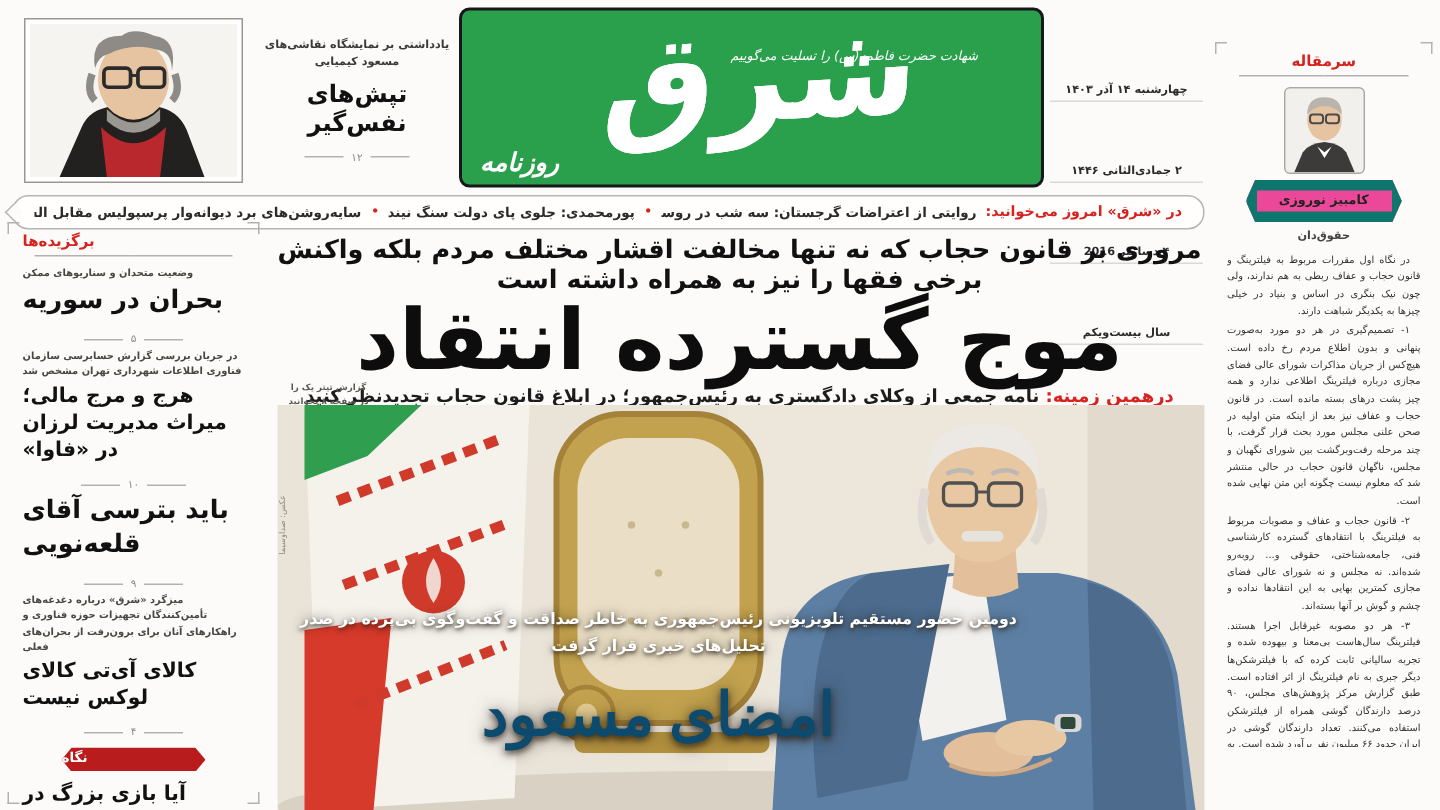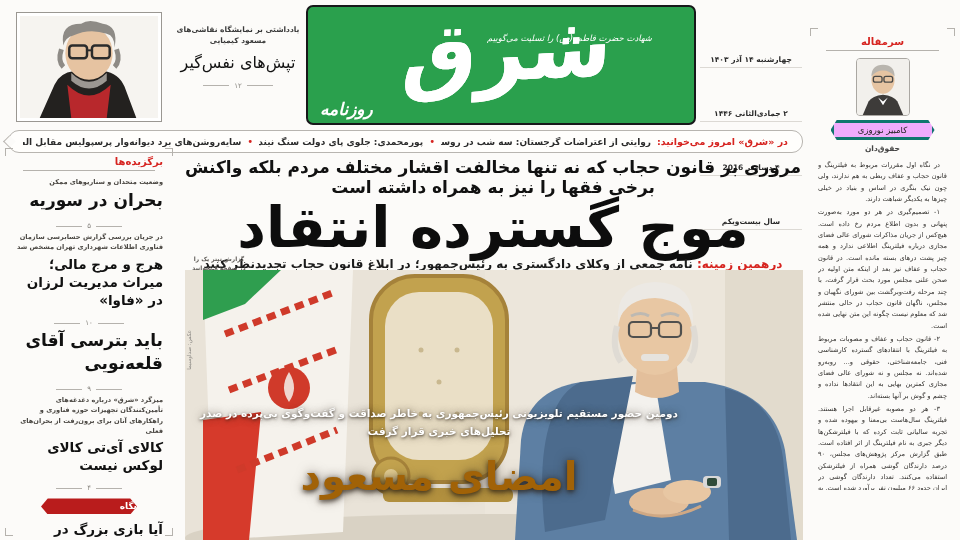--- a/index.html
+++ b/index.html
@@ -16,21 +16,21 @@
   .cb.bl { border-bottom-width:1px; border-left-width:1px; }
   .cb.br { border-bottom-width:1px; border-right-width:1px; }
 
   
   .feature { position:absolute; top:10px; left:14px; width:292px; height:116px; }
   .feature-photo { position:absolute; top:2px; left:2px; width:146px; height:110px;
     border:1px solid #9a9792; background:#fff; padding:3px; }
   .feature-photo svg { width:100%; height:100%; display:block; }
   .feature-text { position:absolute; top:14px; left:158px; width:132px; text-align:center; }
   .feature-kicker { font-size:7.5px; font-weight:bold; color:#3a3a3a; line-height:1.5; }
-  .feature-headline { margin-top:6px; font-size:16px; font-weight:normal; color:#111; }
+  .feature-headline { margin-top:6px; font-size:16px; font-weight:bold; color:#111; }
   .pagemark { display:flex; align-items:center; justify-content:center; gap:5px;
     margin-top:10px; color:#8a8782; font-size:7px; }
   .pagemark::before, .pagemark::after { content:""; width:26px; border-top:1px solid #b5b2ad; }
 
   
   .masthead { position:absolute; top:5px; left:306px; width:390px; height:120px;
     background:#2aa04d; border:2px solid #17181a; border-radius:7px; overflow:hidden; }
   .masthead-condolence { position:absolute; top:26px; right:42px; color:#fff;
     font-size:8.5px; font-style:italic; letter-spacing:.2px; }
   .masthead-logo { position:absolute; top:-8px; right:-6px; width:100%; text-align:center;
@@ -69,46 +69,46 @@
 
   
   .photo { position:absolute; top:270px; left:185px; width:618px; height:270px;
     overflow:hidden; background:#eae5db; }
   .photo svg.scene { position:absolute; inset:0; width:100%; height:100%; }
   .photo-credit { position:absolute; top:60px; left:1px; writing-mode:vertical-rl;
     transform:rotate(180deg); font-size:5.5px; color:#8d8a85; letter-spacing:.4px; }
   .photo-text { position:absolute; left:0; right:110px; top:135px; text-align:center; }
   .photo-overline { color:#fff; font-size:10.5px; font-weight:bold; line-height:1.7;
     text-shadow:0 1px 3px rgba(40,30,20,.85), 0 0 8px rgba(40,30,20,.6); }
-  .photo-caption { margin-top:12px; color:#a16207; font-size:40px; font-weight:bold;
-    text-shadow:0 2px 5px rgba(40,30,20,.8), 0 0 12px rgba(40,30,20,.55); }
+  .photo-caption { margin-top:12px; color:#0c4a6e; font-size:40px; font-weight:bold;
+    text-shadow:0 2px 5px rgba(40,30,20,.8), 0 0 12px rgba(40,30,20,.55);font-family:Liberation Serif, serif; }
 
   
   .highlights { position:absolute; top:148px; left:5px; width:168px; height:388px;
-    padding:8px 10px 0; text-align:right; }
+    padding:8px 10px 0; text-align:left; }
   .sec-head { color:#d6231f; font-weight:bold; font-size:10px; letter-spacing:1px; }
   .sec-rule { display:flex; align-items:center; margin:3px 8px 6px; color:#b5b2ad; }
   .sec-rule::before, .sec-rule::after { content:""; flex:1; border-top:1px solid #b5b2ad; }
   .hl-item { margin-bottom:2px; }
   .hl-kicker { font-size:6.6px; font-weight:bold; color:#4a4742; line-height:1.55; }
   .hl-headline { font-size:17px; font-weight:bold; color:#111; line-height:1.35; margin-top:2px; }
   .hl-headline.sm { font-size:13.5px; }
   .negah-badge { margin:6px auto 6px; width:96px; background:#b91c1c; color:#fff;
     font-size:9px; font-weight:bold; padding:3px 0;
     clip-path:polygon(7% 0,93% 0,100% 50%,93% 100%,7% 100%,0 50%); }
 
   
   .editorial { position:absolute; top:28px; left:810px; width:145px; height:512px;
     padding:8px 8px 0; text-align:center; }
   .ed-headline { font-size:13.5px; font-weight:bold; color:#111; line-height:1.5; margin-top:4px; }
   .ed-photo { margin:7px auto 4px; width:54px; height:58px; border:1px solid #aaa7a2;
     border-radius:4px; background:#f4f2ee; overflow:hidden; }
   .ed-photo svg { width:100%; height:100%; display:block; }
-  .ed-author { margin:2px auto 0; width:104px; border:3px solid #0f766e; background:#f0abfc;
-    font-size:8.5px; font-weight:normal; color:#222; padding:2px 0;
+  .ed-author { margin:2px auto 0; width:104px; border:7px solid #0f766e; background:#ec4899;
+    font-size:8.5px; font-weight:bold; color:#222; padding:2px 0;
     clip-path:polygon(6% 0,94% 0,100% 50%,94% 100%,6% 100%,0 50%); }
   .ed-role { font-size:7.5px; font-weight:bold; color:#444; margin-top:4px; }
   .ed-body { margin-top:7px; text-align:justify; font-size:6.6px; line-height:1.72;
     color:#33312e; height:330px; overflow:hidden; }
   .ed-body p { text-indent:7px; margin-bottom:2px; }
 </style>
 </head>
 <body>
 
 <div class="page">

